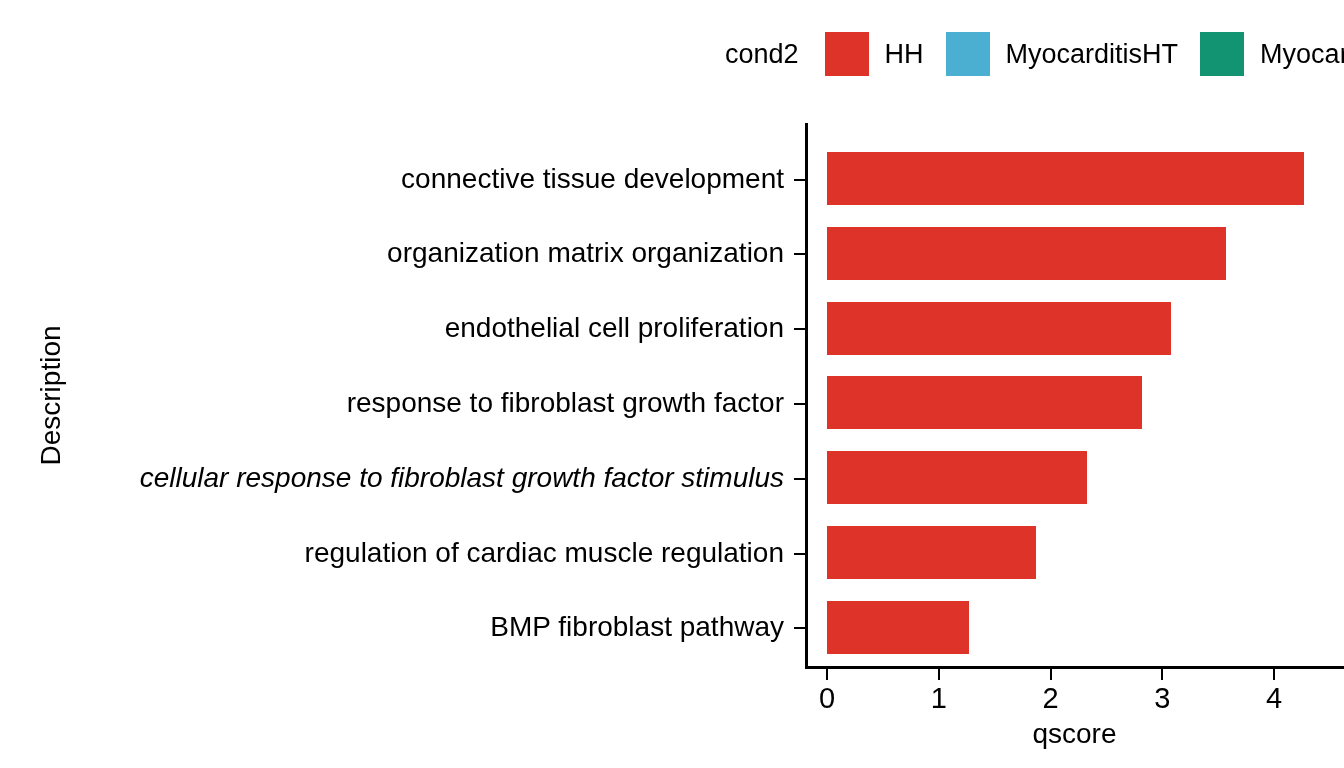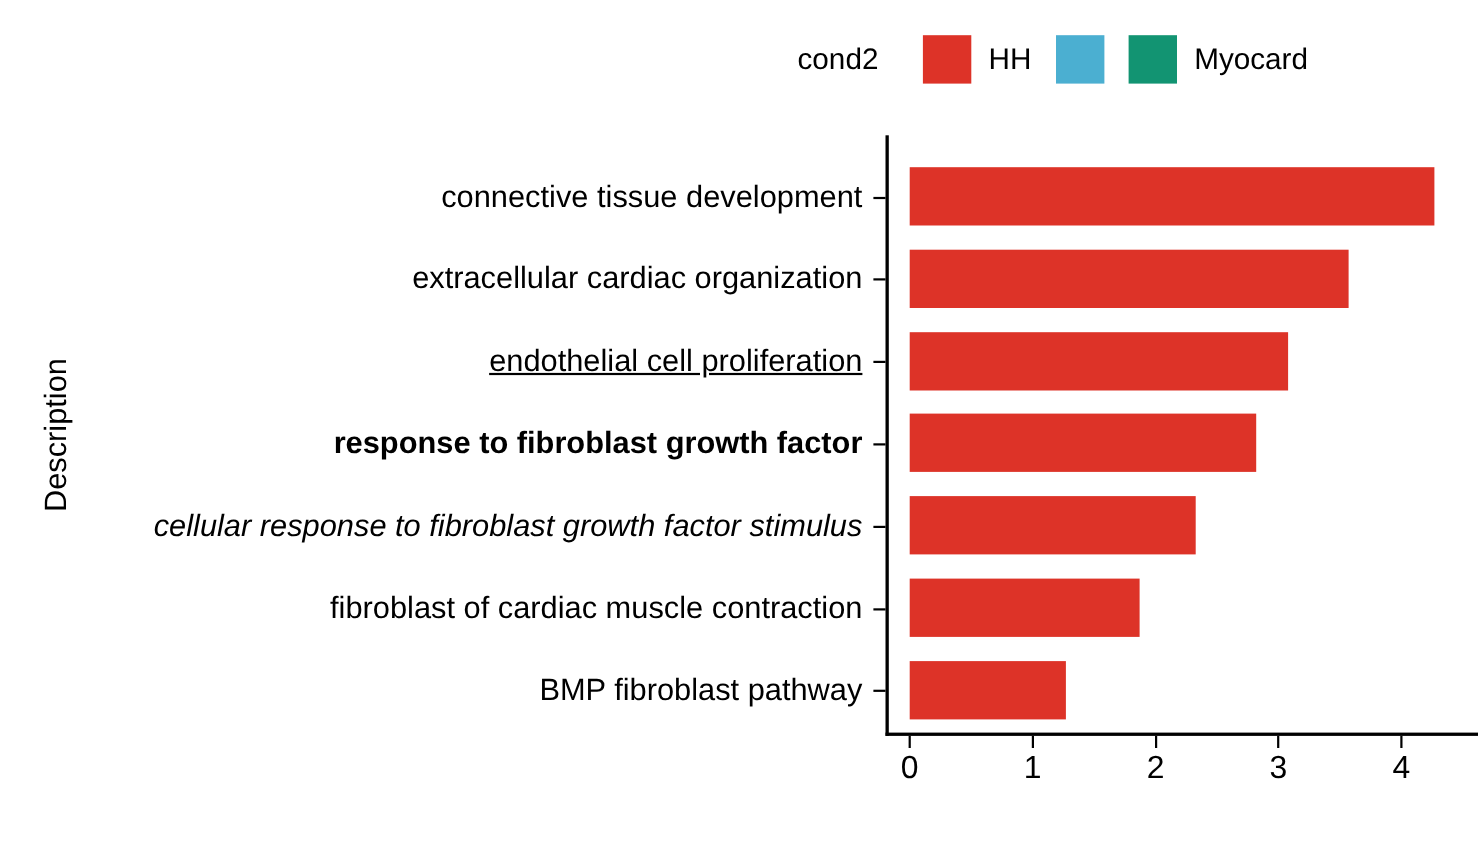--- a/index.html
+++ b/index.html
@@ -27,21 +27,21 @@
     left: 725px;
     top: 24px;
     height: 60px;
     display: flex;
     align-items: center;
     white-space: nowrap;
   }
   .legend-title {
     font-size: 27px;
     color: #000;
-    margin-right: 40px;
+    margin-right: 26px;
     line-height: 1;
   }
   .legend-item {
     display: flex;
     align-items: center;
     margin-right: 22px;
   }
   .legend-swatch {
     width: 44px;
     height: 44px;
@@ -159,56 +159,58 @@
   <div class="legend">
     <span class="legend-title">cond2</span>
 
     <span class="legend-item">
       <span class="legend-swatch" id="sw0" style="background: rgb(221, 51, 40);"></span>
       <span class="legend-label">HH</span>
     </span>
 
     <span class="legend-item">
       <span class="legend-swatch" id="sw1" style="background: rgb(75, 175, 209);"></span>
+      <span class="legend-label">MyocarditisHT</span>
     </span>
 
     <span class="legend-item">
       <span class="legend-swatch" id="sw2" style="background: rgb(18, 148, 114);"></span>
       <span class="legend-label">Myocard</span>
     </span>
   </div>
 
   <div class="y-axis-title">Description</div>
+  <div class="x-axis-title">qscore</div>
 
   <div class="panel" id="panel">
       <div class="bar" style="top: 29px; width: 477.172px; background: rgb(221, 51, 40);"></div>
       <div class="bar" style="top: 103.8px; width: 398.947px; background: rgb(221, 51, 40);"></div>
       <div class="bar" style="top: 178.6px; width: 344.19px; background: rgb(221, 51, 40);"></div>
       <div class="bar" style="top: 253.4px; width: 315.135px; background: rgb(221, 51, 40);"></div>
       <div class="bar" style="top: 328.2px; width: 260.377px; background: rgb(221, 51, 40);"></div>
       <div class="bar" style="top: 403px; width: 208.972px; background: rgb(221, 51, 40);"></div>
       <div class="bar" style="top: 477.8px; width: 141.923px; background: rgb(221, 51, 40);"></div>
     </div>
 
   <div class="axis-line-y"></div>
   <div class="axis-line-x"></div>
 
   <div id="ticks-layer">
       <div class="y-tick" style="top: 178.5px;"></div>
       <div class="y-tick-label" style="left: 44px; right: auto; width: 740px; top: 161.5px; text-align: right;">connective tissue development</div>
       <div class="y-tick" style="top: 253.3px;"></div>
-      <div class="y-tick-label" style="left: 44px; right: auto; width: 740px; top: 236.3px;">extracellular cardiac organization</div>
+      <div class="y-tick-label" style="left: 44px; right: auto; width: 740px; top: 236.3px;">organization matrix organization</div>
       <div class="y-tick" style="top: 328.1px;"></div>
-      <div class="y-tick-label" style="left: 44px; right: auto; width: 740px; top: 311.1px; text-decoration: underline;">endothelial cell proliferation</div>
+      <div class="y-tick-label" style="left: 44px; right: auto; width: 740px; top: 311.1px;">endothelial cell proliferation</div>
       <div class="y-tick" style="top: 402.9px;"></div>
-      <div class="y-tick-label" style="left: 44px; right: auto; width: 740px; top: 385.9px; font-weight: bold;">response to fibroblast growth factor</div>
+      <div class="y-tick-label" style="left: 44px; right: auto; width: 740px; top: 385.9px;">response to fibroblast growth factor</div>
       <div class="y-tick" style="top: 477.7px;"></div>
       <div class="y-tick-label" style="left: 44px; right: auto; width: 740px; top: 460.7px; font-style: italic;">cellular response to fibroblast growth factor stimulus</div>
       <div class="y-tick" style="top: 552.5px;"></div>
-      <div class="y-tick-label" style="left: 44px; right: auto; width: 740px; top: 535.5px;">fibroblast of cardiac muscle contraction</div>
+      <div class="y-tick-label" style="left: 44px; right: auto; width: 740px; top: 535.5px;">regulation of cardiac muscle regulation</div>
       <div class="y-tick" style="top: 627.3px;"></div>
       <div class="y-tick-label" style="left: 44px; right: auto; width: 740px; top: 610.3px;">BMP fibroblast pathway</div>
       <div class="x-tick" style="left: 826px;"></div>
       <div class="x-tick-label" style="left: 797px;">0</div>
       <div class="x-tick" style="left: 937.75px;"></div>
       <div class="x-tick-label" style="left: 908.75px;">1</div>
       <div class="x-tick" style="left: 1049.5px;"></div>
       <div class="x-tick-label" style="left: 1020.5px;">2</div>
       <div class="x-tick" style="left: 1161.25px;"></div>
       <div class="x-tick-label" style="left: 1132.25px;">3</div>

